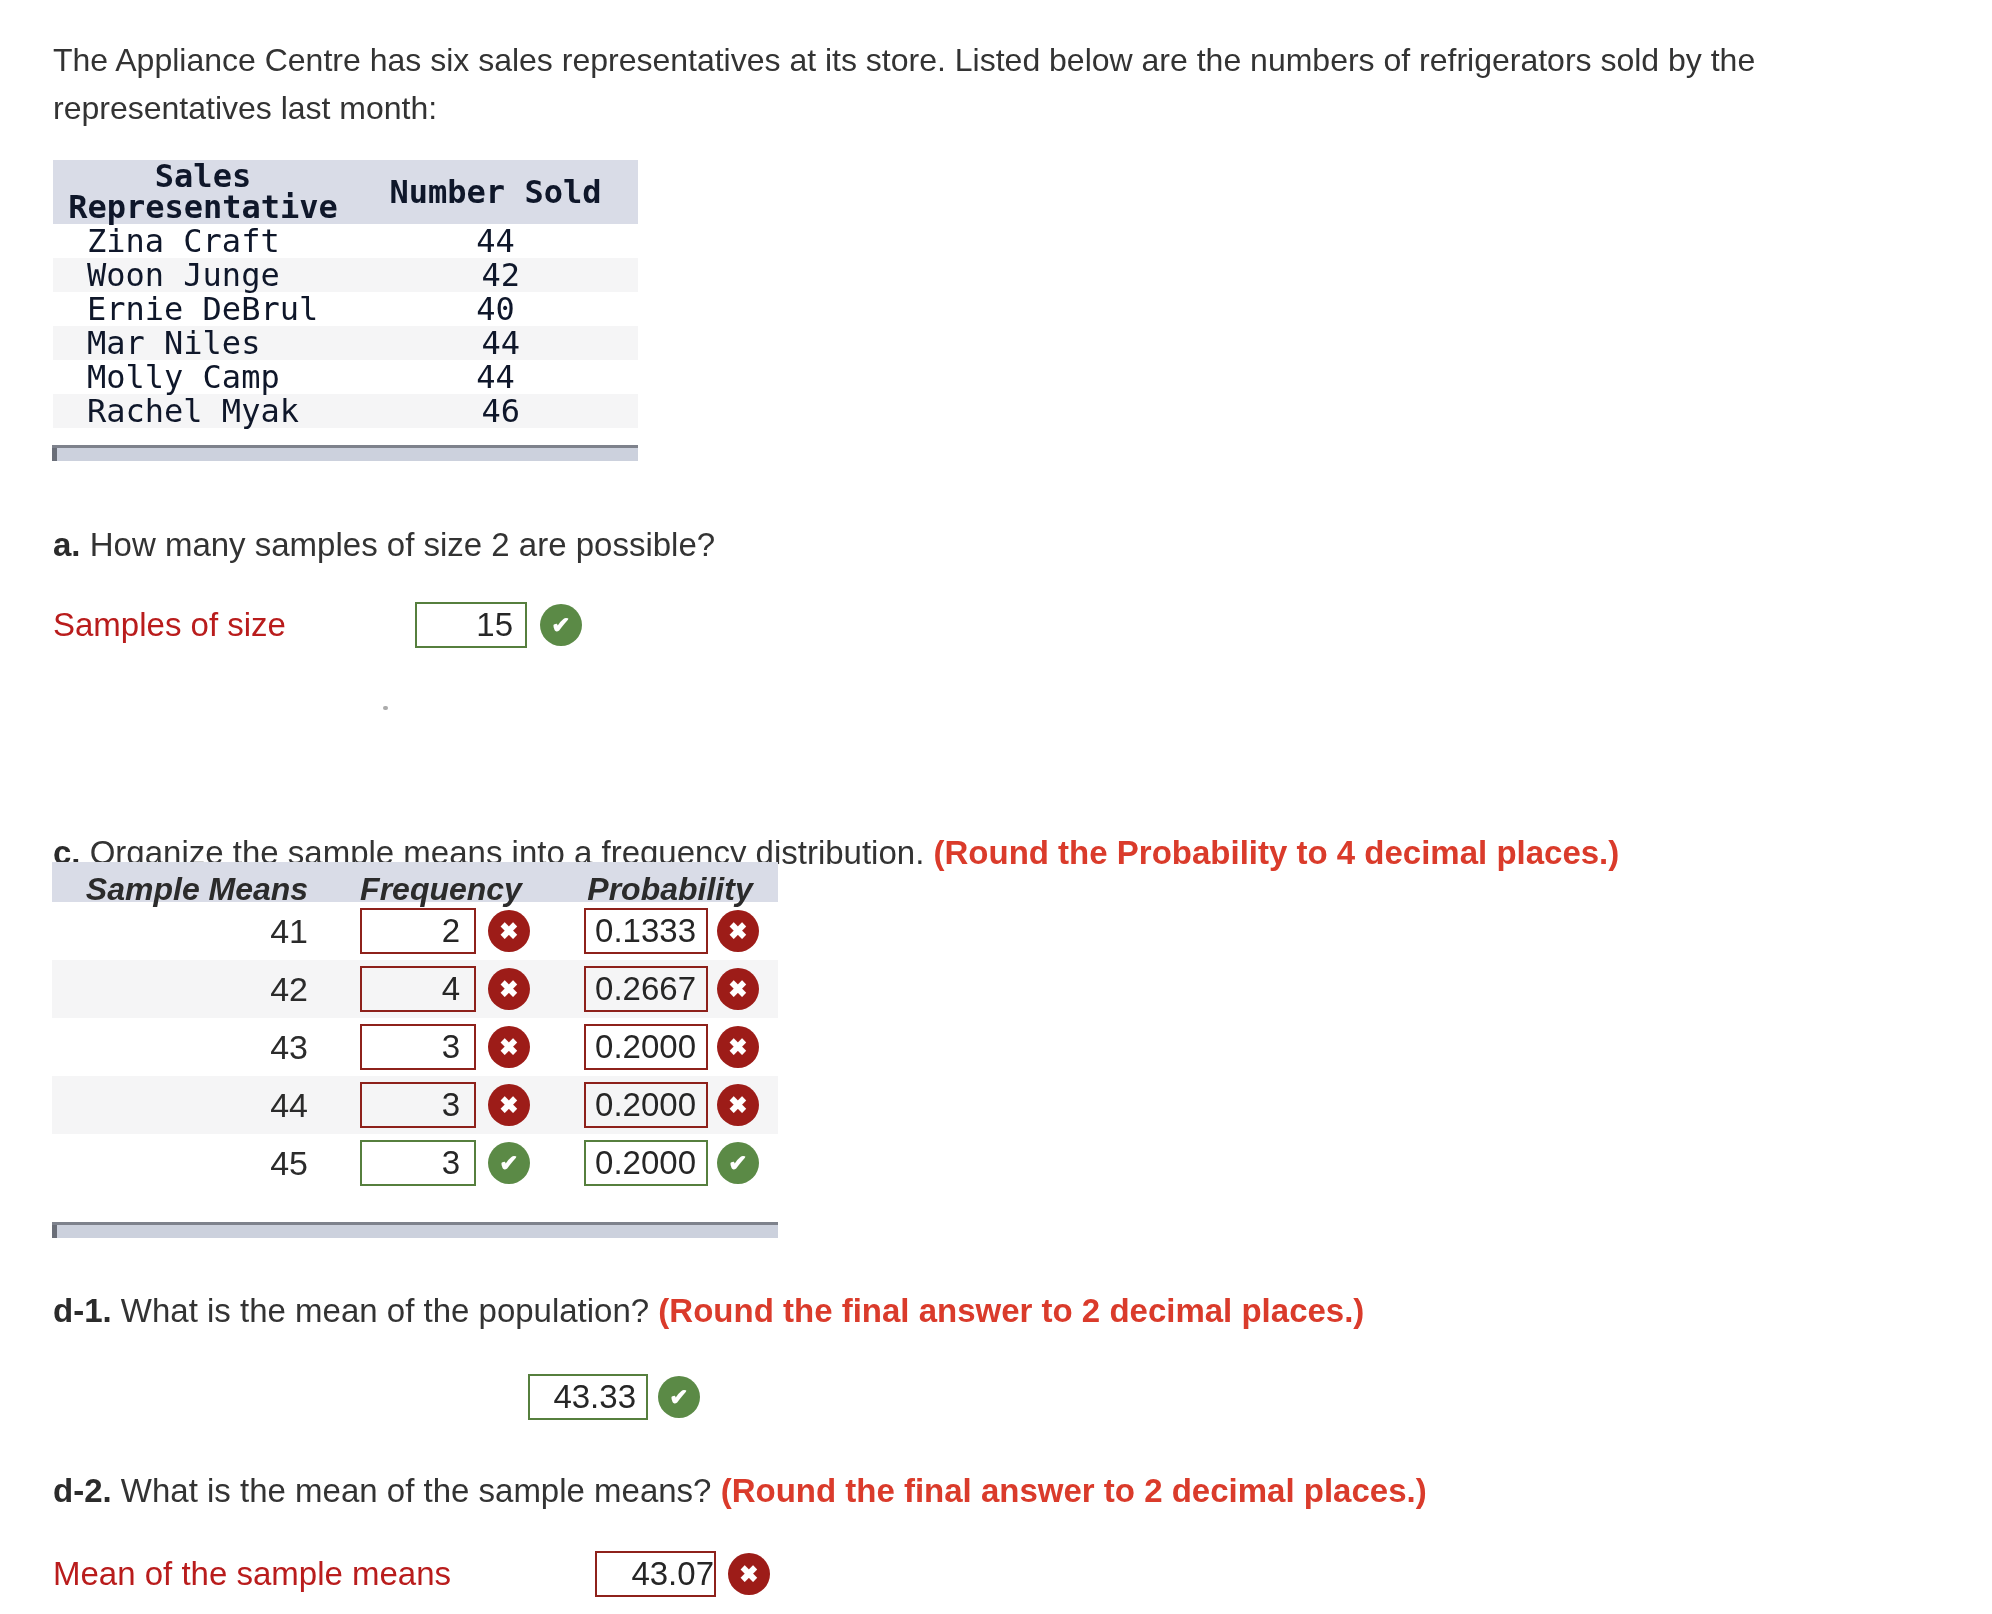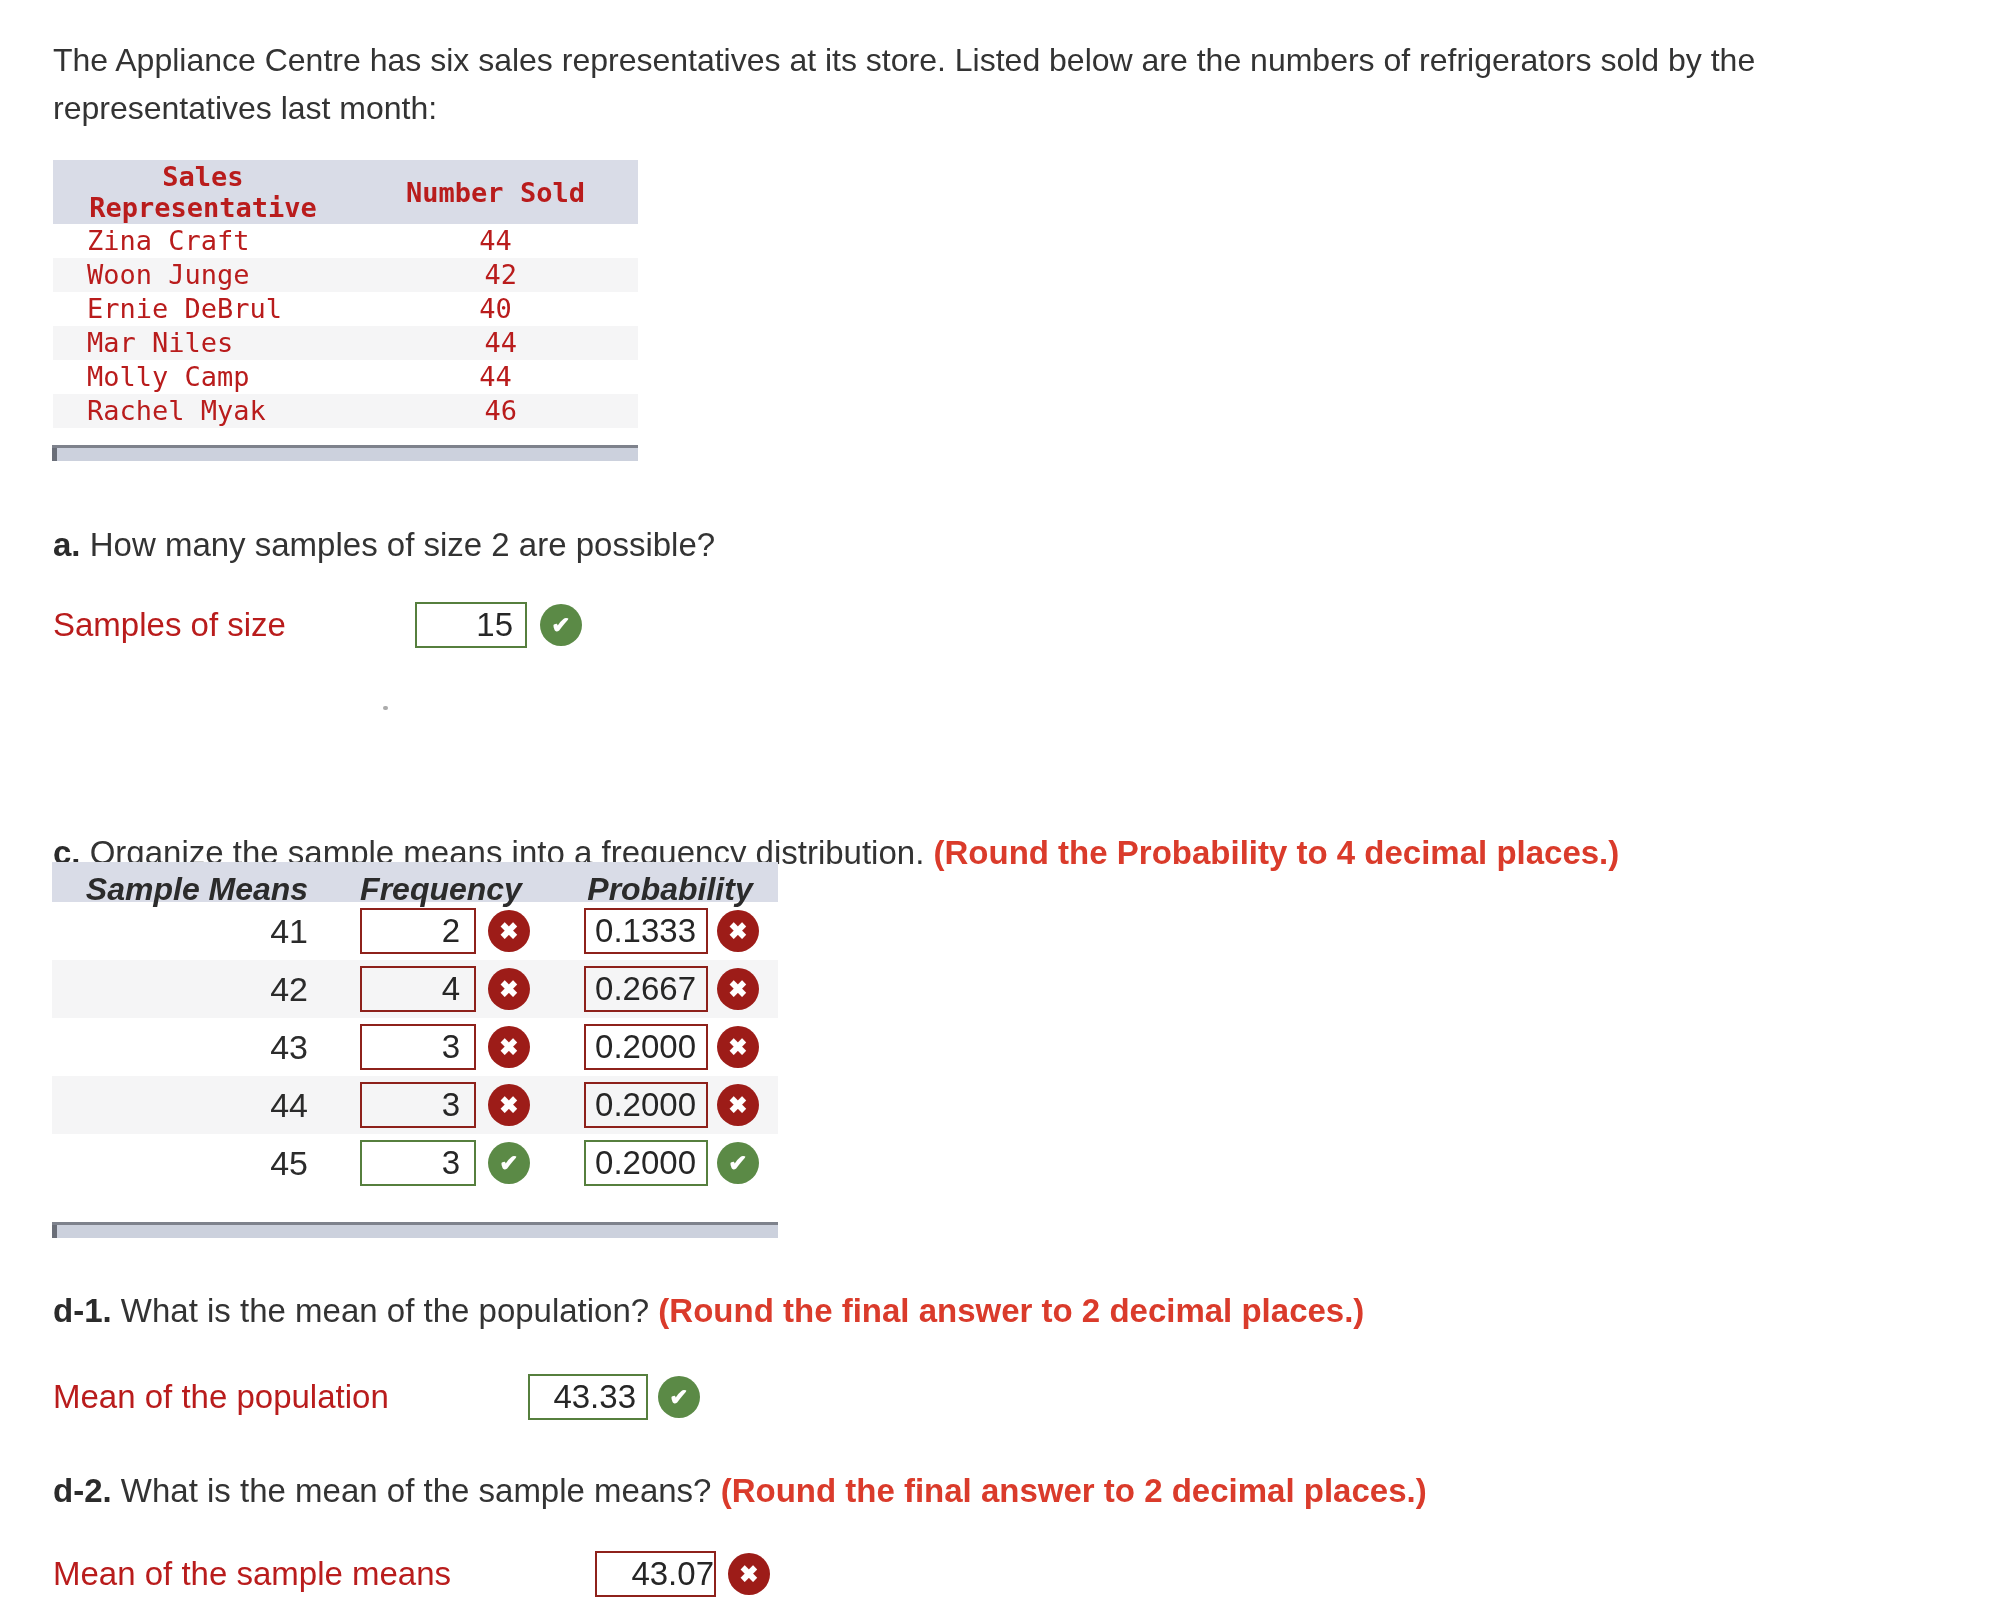--- a/index.html
+++ b/index.html
@@ -17,21 +17,21 @@
   }
   *{margin:0;padding:0;box-sizing:border-box;}
   html,body{background:#fff;}
   body{font-family:"Liberation Sans",sans-serif;color:var(--text);}
   .page{position:relative;width:1992px;height:1614px;background:#fff;overflow:hidden;}
 
   
   .intro{position:absolute;left:53px;top:36px;width:1910px;font-size:32px;line-height:48px;color:#333;}
 
   
-  .sales-table{position:absolute;left:53px;top:160px;width:585px;font-family:"DejaVu Sans Mono","Liberation Mono",monospace;font-size:27px;color:#b91c1c;}
+  .sales-table{position:absolute;left:53px;top:160px;width:585px;font-family:"DejaVu Sans Mono","Liberation Mono",monospace;font-size:32px;color:#0f172a;}
   .st-header{display:flex;background:var(--header-bg);height:64px;font-weight:bold;}
   .st-h1{width:300px;display:flex;align-items:center;justify-content:center;text-align:center;line-height:31px;}
   .st-h2{width:285px;display:flex;align-items:center;justify-content:center;}
   .st-row{display:flex;height:34px;line-height:34px;}
   .st-row.alt{background:var(--stripe);gap:20px;}
   .st-name{width:300px;padding-left:34px;}
   .st-num{width:285px;text-align:center;}
 
   
   .hscroll{position:absolute;height:16px;background:var(--scroll-track);border-top:3px solid var(--scroll-edge);}
@@ -196,21 +196,20 @@
     </div>
   </div>
   <div class="hscroll sb2"></div>
 
   <div class="qline qd1">
     <b>d-1.</b>
     <span>What is the mean of the population?</span>
     <span class="note">(Round the final answer to 2 decimal places.)</span>
   </div>
   <div class="answer-row row-d1">
-    <span class="lbl">Mean of the population</span>
     <input class="ansbox ok-border" readonly="" value="43.33" style="">
     <span class="status-icon ok">✔</span>
   </div>
 
   <div class="qline qd2">
     <b>d-2.</b>
     <span>What is the mean of the sample means?</span>
     <span class="note">(Round the final answer to 2 decimal places.)</span>
   </div>
   <div class="answer-row row-d2">

